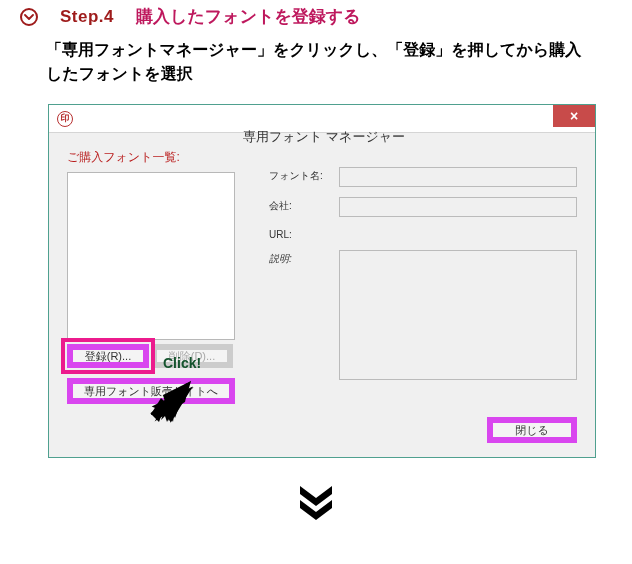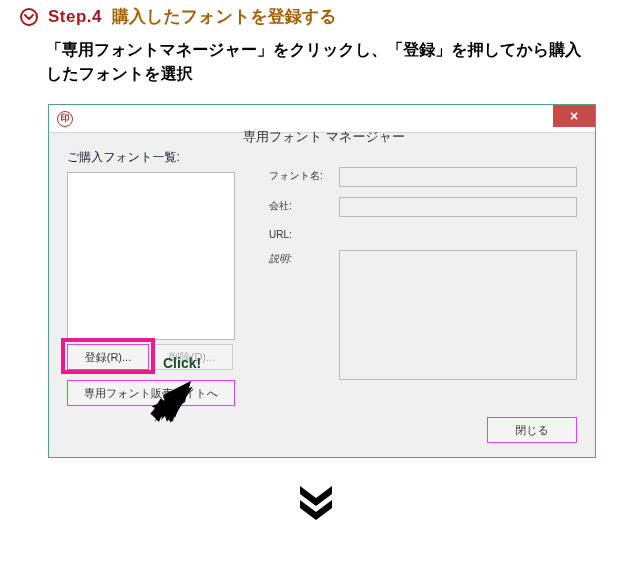--- a/index.html
+++ b/index.html
@@ -13,21 +13,21 @@
       width: 632px;
       height: 564px;
       overflow: hidden;
     }
     .page {
       padding: 5px 20px 0 20px;
     }
     .step-header {
       display: flex;
       align-items: center;
-      gap: 10px;
+      gap: 22px;
       margin-bottom: 10px;
     }
     .step-icon {
       width: 18px;
       height: 18px;
       border: 2px solid #9e1b1b;
       border-radius: 50%;
       display: flex;
       align-items: center;
       justify-content: center;
@@ -38,21 +38,21 @@
       width: 10px;
       height: 10px;
     }
     .step-label {
       color: #9e1b1b;
       font-weight: bold;
       font-size: 17px;
       letter-spacing: 0.5px;
     }
     .step-title {
-      color: #a16207;
+      color: #be185d;
       font-weight: bold;
       font-size: 17px;
     }
     .instruction {
       font-size: 16px;
       font-weight: bold;
       color: #000;
       line-height: 1.5;
       margin-left: 26px;
       margin-bottom: 18px;
@@ -115,21 +115,21 @@
       height: calc(100% - 28px);
     }
     .panel-left {
       position: absolute;
       left: 18px;
       top: 16px;
       width: 186px;
     }
     .panel-label {
       font-size: 12px;
-      color: #0f172a;
+      color: #b91c1c;
       margin-bottom: 6px;
     }
     .font-list {
       width: 168px;
       height: 168px;
       background: #ffffff;
       border: 1px solid #b8b8b8;
       margin-bottom: 4px;
     }
     .btn-row {
@@ -144,26 +144,26 @@
       top: -6px;
       width: 94px;
       height: 36px;
       border: 4px solid #ec1b8d;
       pointer-events: none;
     }
     .std-btn {
       height: 24px;
       font-size: 11px;
       background: #f4f4f4;
-      border: 1px solid #d946ef;
+      border: 6px solid #d946ef;
       color: #333;
       display: inline-flex;
       align-items: center;
       justify-content: center;
-      padding: 12px 8px;
+      padding: 0 8px;
       cursor: pointer;
     }
     .std-btn.disabled {
       color: #a8a8a8;
       border-color: #ccc;
     }
     .btn-register {
       width: 82px;
     }
     .btn-delete {

